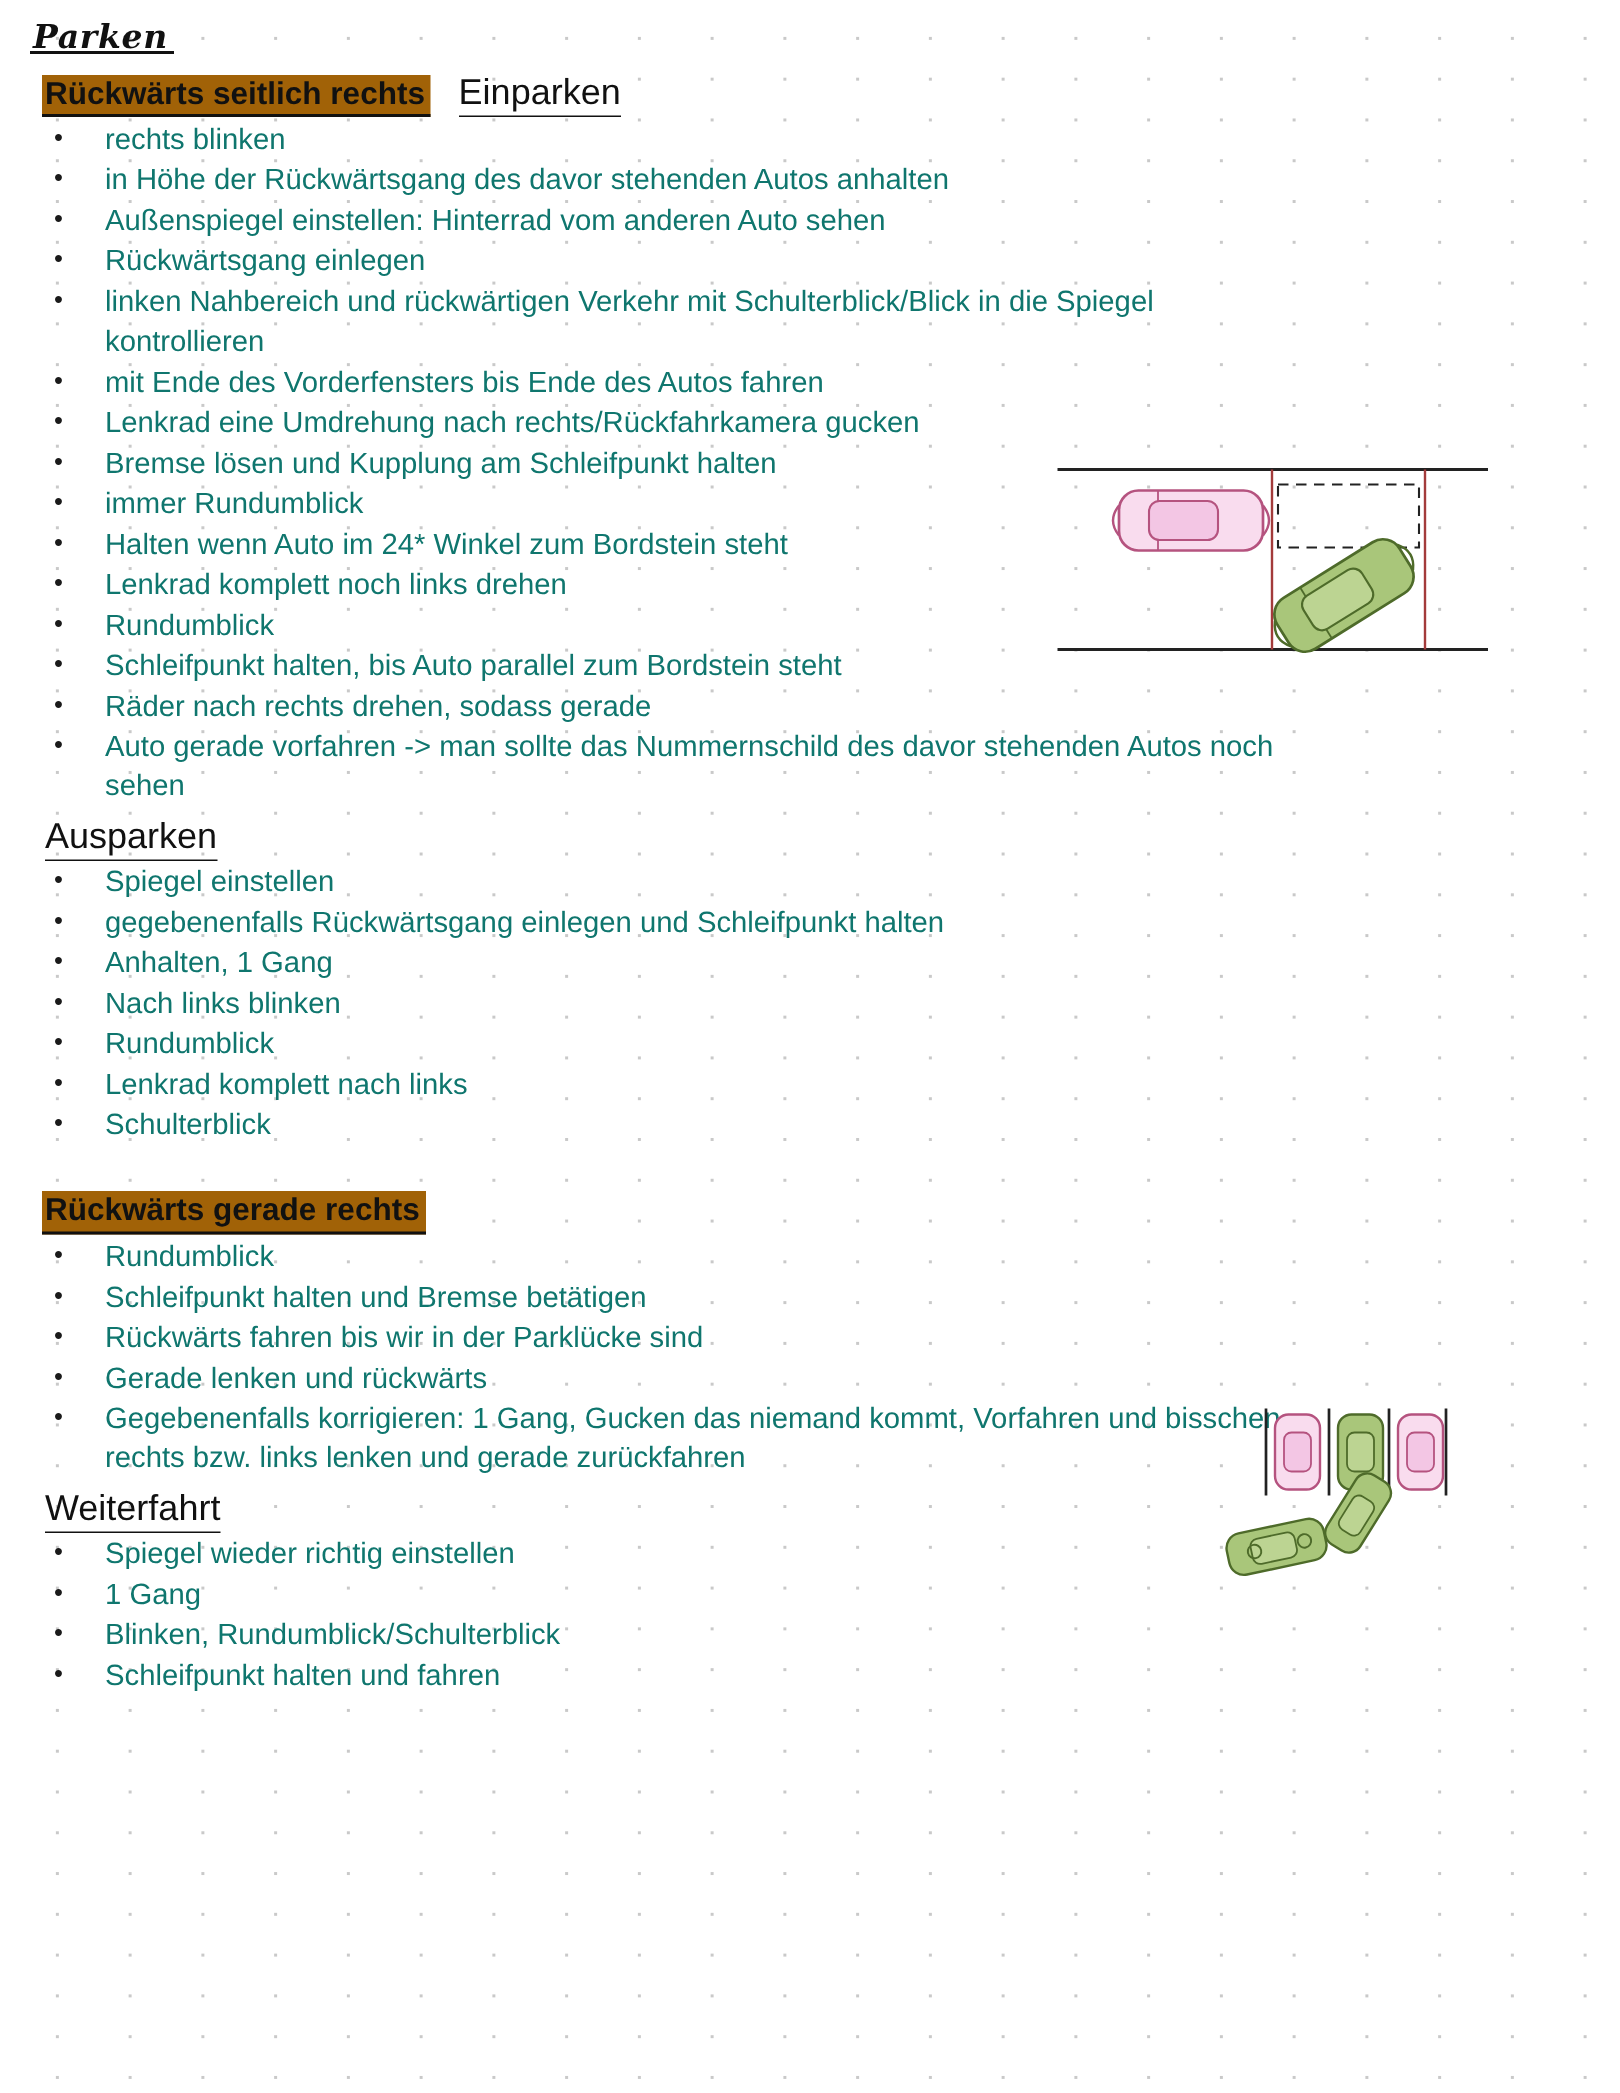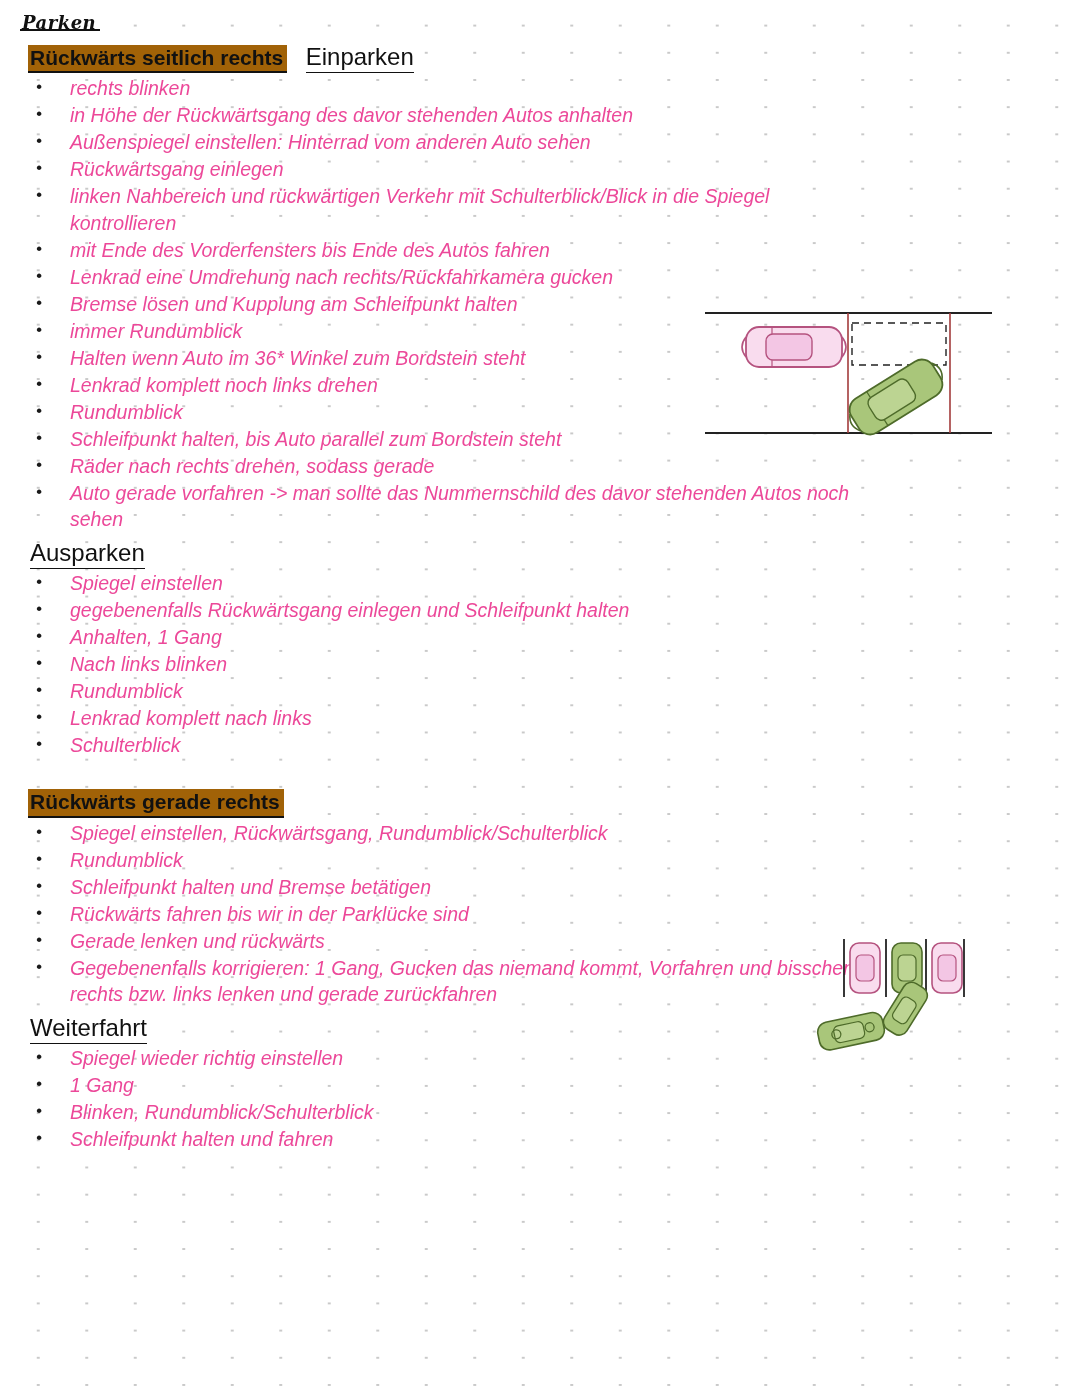--- a/index.html
+++ b/index.html
@@ -33,21 +33,21 @@
     padding: 10px 18px 0 16px;
     box-sizing: border-box;
     height: 100%;
   }
 
   
   .doc-title {
     font-family: "DejaVu Serif", serif;
     font-style: italic;
     font-weight: bold;
-    font-size: 18px;
+    font-size: 22px;
     letter-spacing: 0.5px;
     margin: 2px 0 4px 6px;
     color: #111;
     display: inline-block;
     position: relative;
   }
   .doc-title::after {
     content: "";
     position: absolute;
     left: -2px;
@@ -85,23 +85,22 @@
     list-style: none;
     margin: 0;
     padding: 0 0 0 14px;
   }
   ul.bullets li {
     position: relative;
     font-size: 19.5px;
     line-height: 26.5px;
     padding-left: 40px;
     margin: 0 0 0.5px 0;
-    color: #ec4899;
+    color: #0f766e;
     max-width: 790px;
-    font-style: italic;
   }
   ul.bullets li::before {
     content: "\2022";
     position: absolute;
     left: 6px;
     top: -1px;
     font-size: 17px;
     color: #1a1a1a;
   }
 
@@ -132,21 +131,21 @@
     <ul class="bullets">
       <li>rechts blinken</li>
       <li>in Höhe der Rückwärtsgang des davor stehenden Autos anhalten</li>
       <li>Außenspiegel einstellen: Hinterrad vom anderen Auto sehen</li>
       <li>Rückwärtsgang einlegen</li>
       <li>linken Nahbereich und rückwärtigen Verkehr mit Schulterblick/Blick in die Spiegel kontrollieren</li>
       <li>mit Ende des Vorderfensters bis Ende des Autos fahren</li>
       <li>Lenkrad eine Umdrehung nach rechts/Rückfahrkamera gucken</li>
       <li>Bremse lösen und Kupplung am Schleifpunkt halten</li>
       <li>immer Rundumblick</li>
-      <li>Halten wenn Auto im 36* Winkel zum Bordstein steht</li>
+      <li>Halten wenn Auto im 24* Winkel zum Bordstein steht</li>
       <li>Lenkrad komplett noch links drehen</li>
       <li>Rundumblick</li>
       <li>Schleifpunkt halten, bis Auto parallel zum Bordstein steht</li>
       <li>Räder nach rechts drehen, sodass gerade</li>
       <li>Auto gerade vorfahren -&gt; man sollte das Nummernschild des davor stehenden Autos noch sehen</li>
     </ul>
 
     <div class="sub-head">Ausparken</div>
     <ul class="bullets">
       <li>Spiegel einstellen</li>
@@ -159,21 +158,20 @@
     </ul>
   </div>
 
   <div class="gap-block"></div>
 
   
   <div>
     <div class="section-head">Rückwärts gerade rechts</div>
 
     <ul class="bullets">
-      <li>Spiegel einstellen, Rückwärtsgang, Rundumblick/Schulterblick</li>
       <li>Rundumblick</li>
       <li>Schleifpunkt halten und Bremse betätigen</li>
       <li>Rückwärts fahren bis wir in der Parklücke sind</li>
       <li>Gerade lenken und rückwärts</li>
       <li>Gegebenenfalls korrigieren: 1 Gang, Gucken das niemand kommt, Vorfahren und bisschen rechts bzw. links lenken und gerade zurückfahren</li>
     </ul>
 
     <div class="sub-head">Weiterfahrt</div>
     <ul class="bullets">
       <li>Spiegel wieder richtig einstellen</li>

